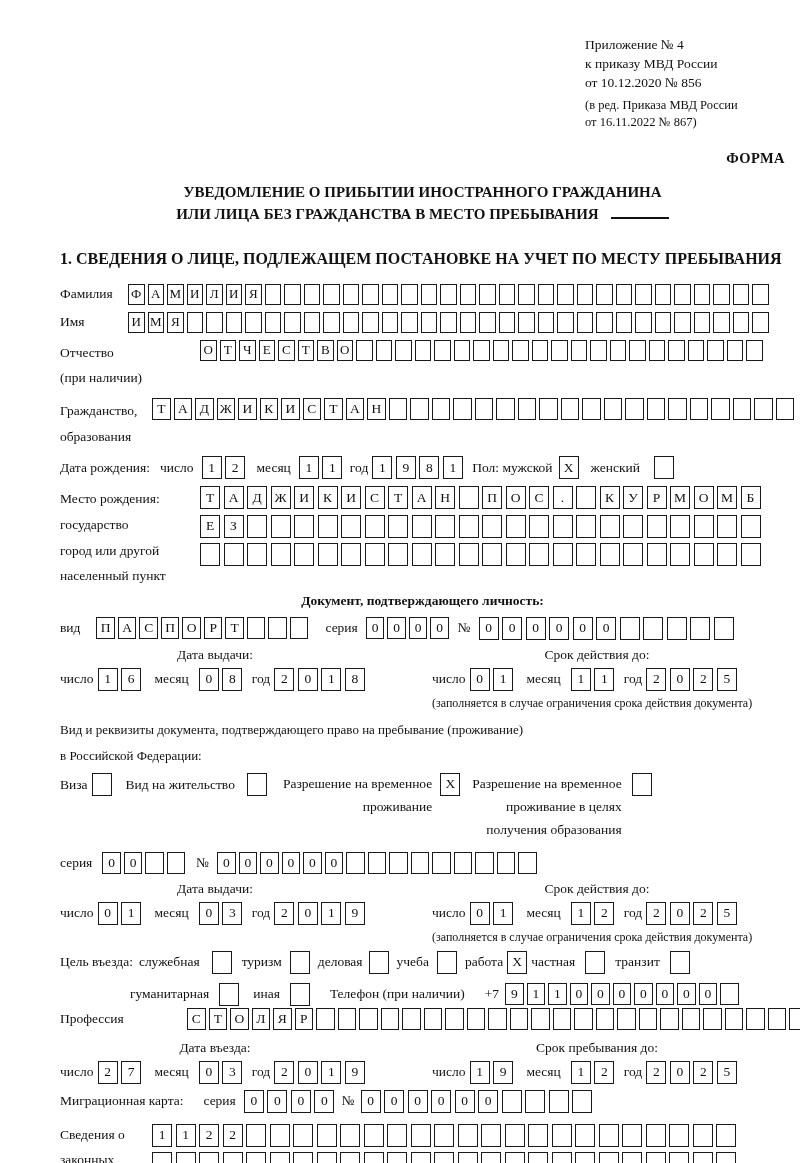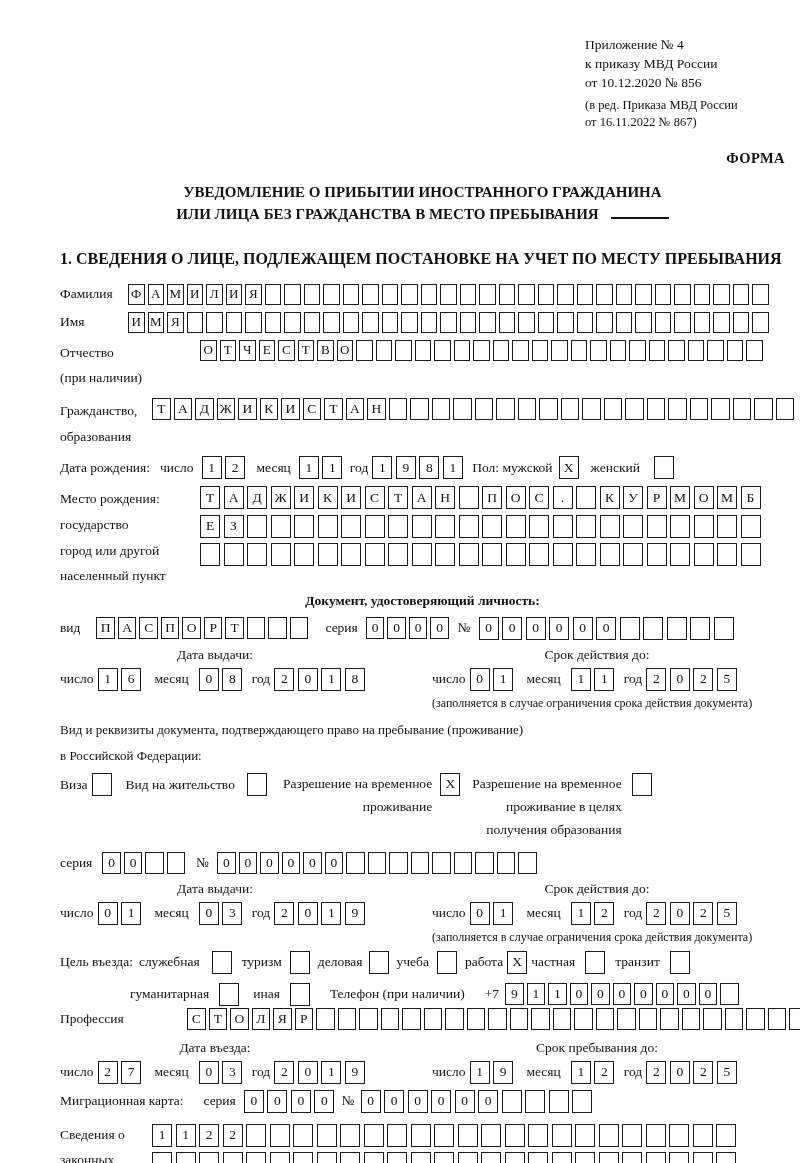--- a/index.html
+++ b/index.html
@@ -332,21 +332,21 @@
           <span class="cell"></span>
           <span class="cell"></span>
           <span class="cell"></span>
           <span class="cell"></span>
           <span class="cell"></span>
           <span class="cell"></span>
         </span>
     </span>
   </div>
 
-  <div class="doc-h">Документ, удостоверяющий личность:</div>
+  <div class="doc-h">Документ, подтверждающего личность:</div>
 
   <div class="row">
     <span class="lbl">вид</span>
     <span class="boxes ml16">
         <span class="cell">П</span>
         <span class="cell">А</span>
         <span class="cell">С</span>
         <span class="cell">П</span>
         <span class="cell">О</span>
         <span class="cell">Р</span>

